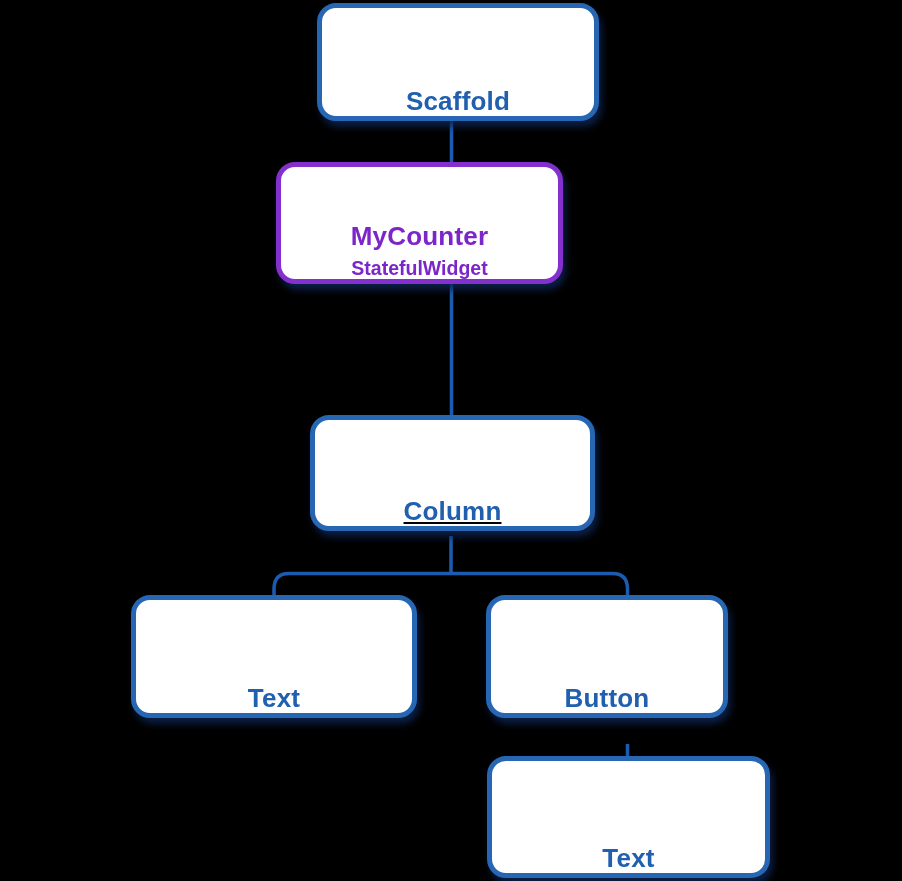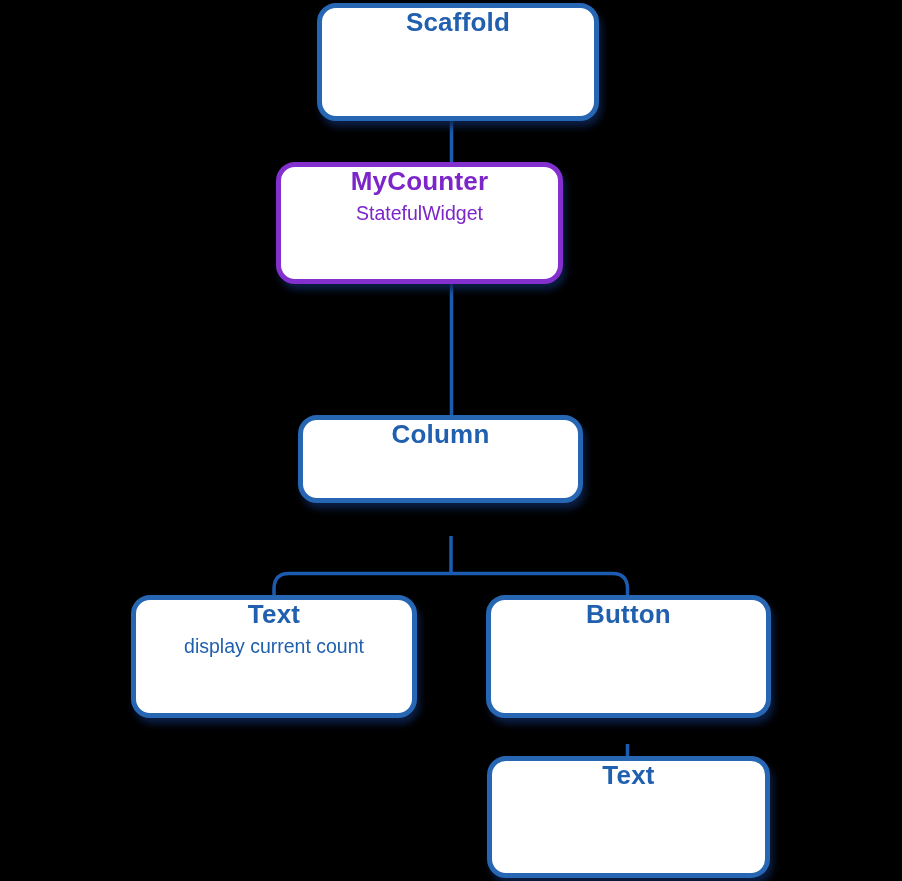--- a/index.html
+++ b/index.html
@@ -28,49 +28,49 @@
   }
   .node {
     position: absolute;
     box-sizing: border-box;
     background: var(--node-bg, #ffffff);
     border-radius: 19px;
     border: 5px solid;
     display: flex;
     flex-direction: column;
     align-items: center;
-    justify-content: flex-start;
+    justify-content: flex-end;
     gap: 7px;
     text-align: center;
     box-shadow: 3px 6px 7px rgba(13, 35, 80, 0.85);
     z-index: 1;
   }
   .node .title {
     font-size: 26px;
     font-weight: 700;
     letter-spacing: 0.2px;
     line-height: 1.1;
   }
   .node .subtitle {
     font-size: 19.5px;
-    font-weight: 400;
+    font-weight: 700;
     line-height: 1.1;
   }
   .node.blue   { border-color: var(--widget-blue, #2766b2); }
   .node.purple { border-color: var(--state-purple, #8430cf); }
   .node.blue .title,   .node.blue .subtitle   { color: var(--text-blue, #2160ae); }
   .node.purple .title, .node.purple .subtitle { color: var(--text-purple, #7c25c8); }
 
   
   .n-scaffold        { left: 317px; top: 3px;   width: 282px; height: 118px; }
   .n-mycounter       { left: 276px; top: 162px; width: 287px; height: 122px; z-index: 2; }
   .n-mycounterstate  { left: 384px; top: 252px; width: 286px; height: 122px; z-index: 3; }
-  .n-column          { left: 298px; top: 415px; width: 285px; height: 88px; }
+  .n-column          { left: 310px; top: 415px; width: 285px; height: 116px; text-decoration: underline; }
   .n-text-display    { left: 131px; top: 595px; width: 286px; height: 123px; }
-  .n-button          { left: 486px; top: 595px; width: 285px; height: 123px; }
+  .n-button          { left: 486px; top: 595px; width: 242px; height: 123px; }
   .n-text-child      { left: 487px; top: 756px; width: 283px; height: 122px; }
 </style>
 </head>
 <body>
 
 <div class="canvas">
 
   <svg class="connectors" width="902" height="881" viewBox="0 0 902 881">
 
     <path d="M451.5 121 L451.5 416"></path>
@@ -91,21 +91,20 @@
     <div class="subtitle">StatefulWidget</div>
   </div>
 
 
   <div class="node blue n-column">
     <div class="title">Column</div>
   </div>
 
   <div class="node blue n-text-display">
     <div class="title">Text</div>
-    <div class="subtitle">display current count</div>
   </div>
 
   <div class="node blue n-button">
     <div class="title">Button</div>
   </div>
 
   <div class="node blue n-text-child">
     <div class="title">Text</div>
   </div>
 

